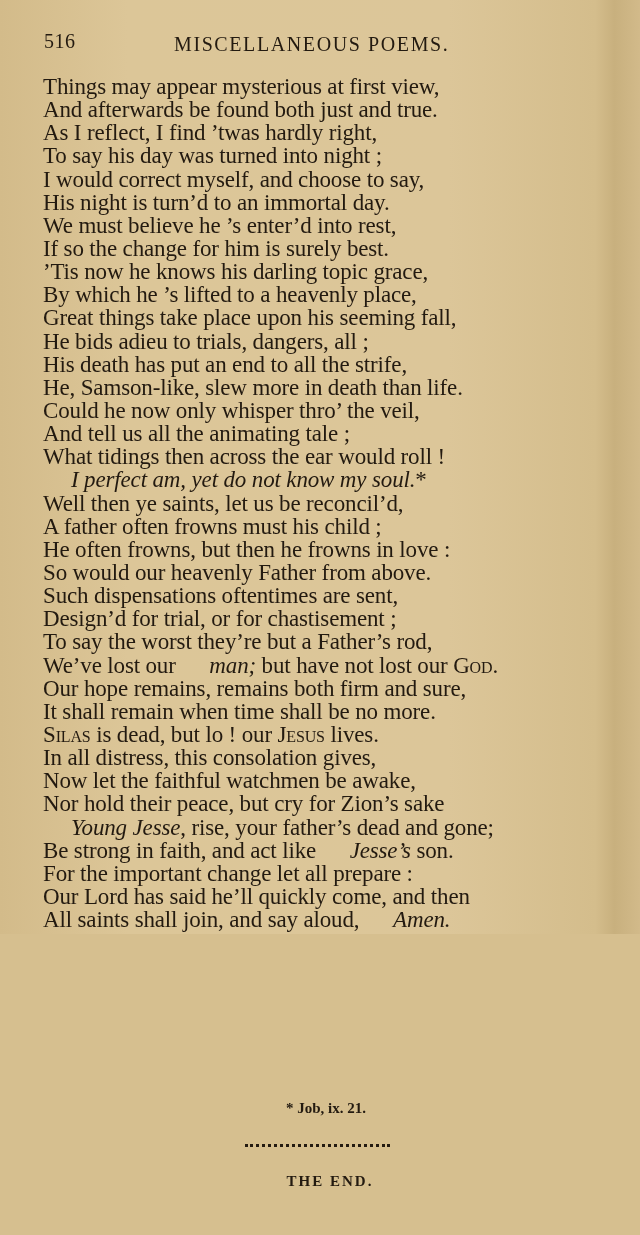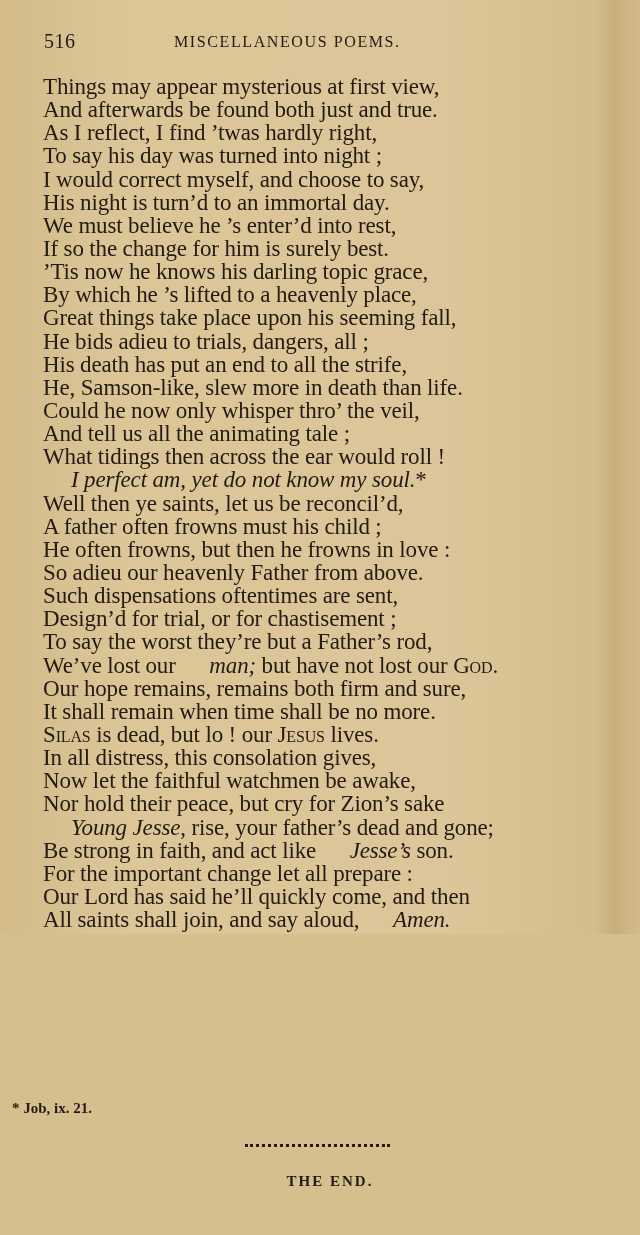--- a/index.html
+++ b/index.html
@@ -13,33 +13,33 @@
     position: relative; width: 640px; height: 934px;
     background: linear-gradient(90deg, #d3bb8a 0%, #dcc698 20%, #dcc699 70%, #d4bd8c 93%, #c8b07e 96%, #d2ba8a 100%);
   }
   .header {
     position: absolute; top: 30px; left: 44px; width: 500px; height: 30px;
   }
   .page-number {
     position: absolute; left: 0; top: 0; font-size: 20px; letter-spacing: 0.5px;
   }
   .running-title {
-    position: absolute; left: 130px; top: 3px; font-size: 16px; letter-spacing: 1.6px;
+    position: absolute; left: 130px; top: 3px; font-size: 20px; letter-spacing: 1.6px;
   }
   .poem {
     position: absolute; top: 75px; left: 43px; width: 580px;
   }
   .line {
     height: 23.15px; line-height: 23.15px; font-size: 23px; white-space: nowrap;
     letter-spacing: -0.15px;
   }
   .it { font-style: italic; margin-left: 28px; }
   .sc { font-variant: small-caps; }
   .footnote {
-    position: absolute; top: 1100px; left: 0; width: 640px; 
+    position: absolute; top: 1100px; left: 0; width: 640px; text-align: center;
     font-size: 15px; font-weight: bold; padding-left: 12px; box-sizing: border-box;
   }
   .divider {
     position: absolute; top: 1140px; left: 245px; width: 145px; height: 4px;
     border-bottom: 3px dotted #231a10;
   }
   .the-end {
     position: absolute; top: 1173px; left: 0; width: 640px; text-align: center;
     font-size: 15px; font-weight: bold; letter-spacing: 2px; padding-left: 20px; box-sizing: border-box;
   }
@@ -68,21 +68,21 @@
       <div class="line"><span>He bids adieu to trials, dangers, all ;</span></div>
       <div class="line"><span>His death has put an end to all the strife,</span></div>
       <div class="line"><span>He, Samson-like, slew more in death than life.</span></div>
       <div class="line"><span>Could he now only whisper thro’ the veil,</span></div>
       <div class="line"><span>And tell us all the animating tale ;</span></div>
       <div class="line"><span>What tidings then across the ear would roll !</span></div>
       <div class="line"><span class="it">I perfect am, yet do not know my soul.</span><span>*</span></div>
       <div class="line"><span>Well then ye saints, let us be reconcil’d,</span></div>
       <div class="line"><span>A father often frowns must his child ;</span></div>
       <div class="line"><span>He often frowns, but then he frowns in love :</span></div>
-      <div class="line"><span>So adieu our heavenly Father from above.</span></div>
+      <div class="line"><span>So would our heavenly Father from above.</span></div>
       <div class="line"><span>Such dispensations oftentimes are sent,</span></div>
       <div class="line"><span>Design’d for trial, or for chastisement ;</span></div>
       <div class="line"><span>To say the worst they’re but a Father’s rod,</span></div>
       <div class="line"><span>We’ve lost our </span><span class="it">man;</span><span> but have not lost our </span><span class="sc">God</span><span>.</span></div>
       <div class="line"><span>Our hope remains, remains both firm and sure,</span></div>
       <div class="line"><span>It shall remain when time shall be no more.</span></div>
       <div class="line"><span class="sc">Silas</span><span> is dead, but lo ! our </span><span class="sc">Jesus</span><span> lives.</span></div>
       <div class="line"><span>In all distress, this consolation gives,</span></div>
       <div class="line"><span>Now let the faithful watchmen be awake,</span></div>
       <div class="line"><span>Nor hold their peace, but cry for Zion’s sake</span></div>

